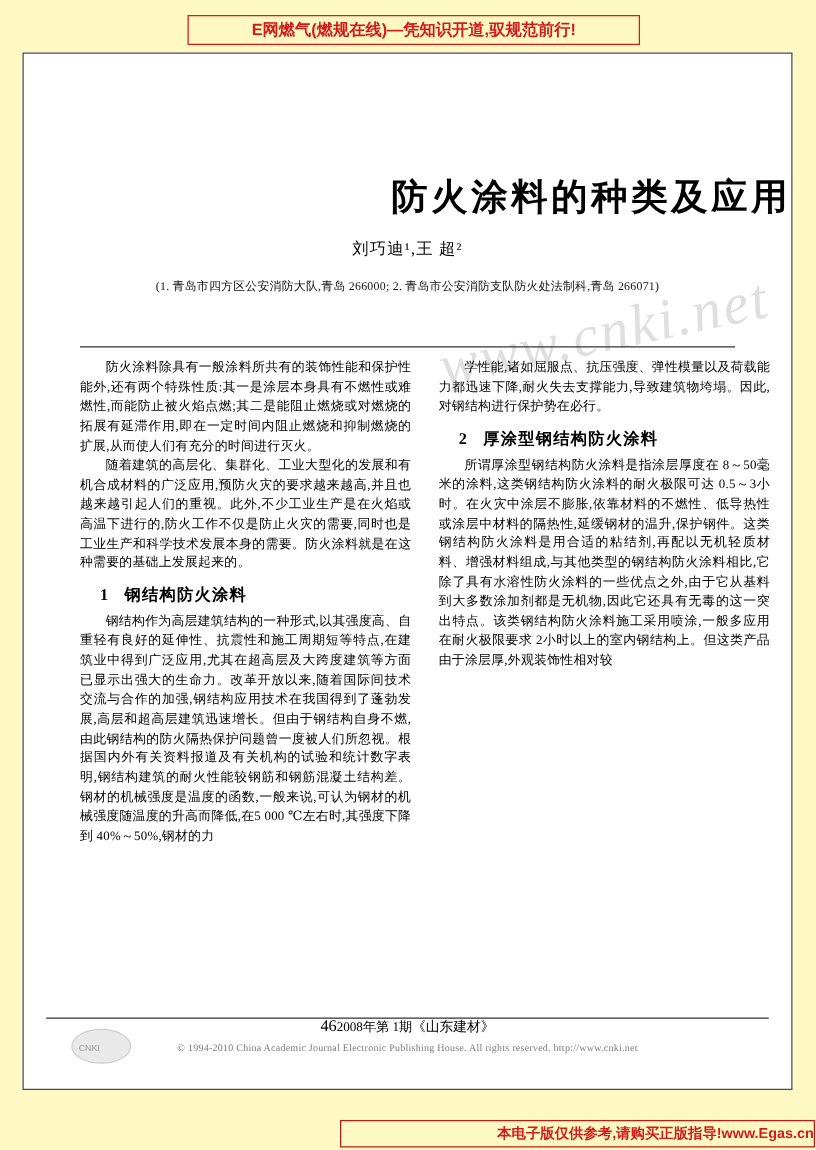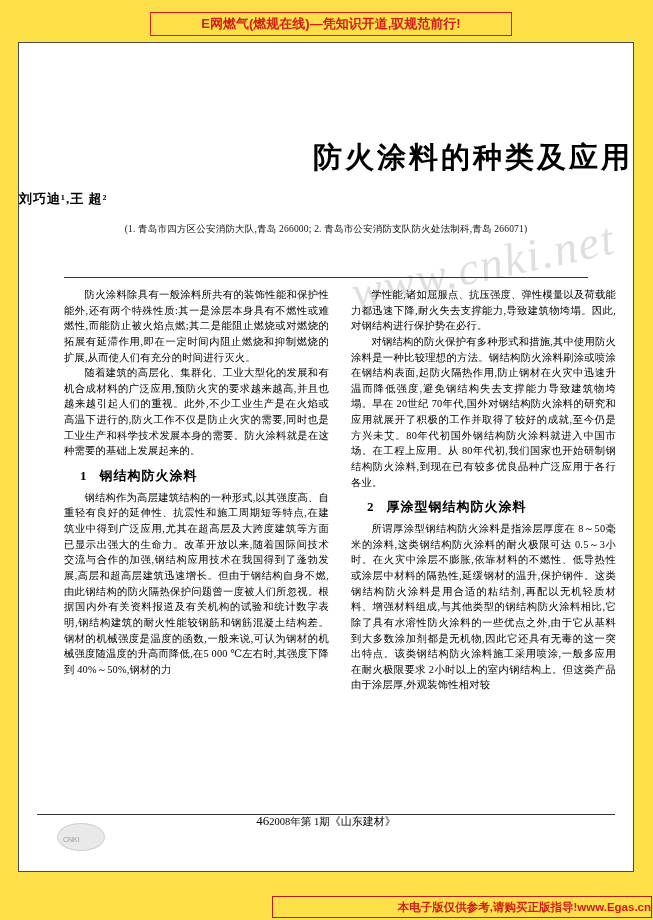--- a/index.html
+++ b/index.html
@@ -13,21 +13,21 @@
     font-family: "Liberation Serif", "DejaVu Serif", serif;
     color: #000;
     position: relative;
     overflow: hidden;
   }
   .page {
     position: absolute;
     left: 0; top: 0;
     width: 653px;
     height: 920px;
-    background: #fde047;
+    background: #fef9c3;
   }
 
   
   .top-banner {
     position: absolute;
     left: 150px;
     top: 12px;
     width: 360px;
     height: 22px;
     border: 1px solid #d21b1b;
@@ -61,23 +61,23 @@
     font-size: 29px;
     font-weight: bold;
     letter-spacing: 3px;
     font-family: "Liberation Serif", "DejaVu Serif", serif;
   }
 
   .authors {
     position: absolute;
     left: 0; right: 0;
     top: 147px;
+    text-align: center;
     font-size: 13px;
     letter-spacing: 1px;
-    font-weight: bold;
   }
 
   .affil {
     position: absolute;
     left: 0; right: 0;
     top: 180px;
     text-align: center;
     font-size: 9.5px;
     color: #111;
     letter-spacing: 0.2px;
@@ -243,34 +243,34 @@
 
     <div class="columns">
       <div class="col" id="col-left">
           <p>防火涂料除具有一般涂料所共有的装饰性能和保护性能外,还有两个特殊性质:其一是涂层本身具有不燃性或难燃性,而能防止被火焰点燃;其二是能阻止燃烧或对燃烧的拓展有延滞作用,即在一定时间内阻止燃烧和抑制燃烧的扩展,从而使人们有充分的时间进行灭火。</p>
           <p>随着建筑的高层化、集群化、工业大型化的发展和有机合成材料的广泛应用,预防火灾的要求越来越高,并且也越来越引起人们的重视。此外,不少工业生产是在火焰或高温下进行的,防火工作不仅是防止火灾的需要,同时也是工业生产和科学技术发展本身的需要。防火涂料就是在这种需要的基础上发展起来的。</p>
           <div class="sec-head"><span class="num">1</span><span>钢结构防火涂料</span></div>
           <p>钢结构作为高层建筑结构的一种形式,以其强度高、自重轻有良好的延伸性、抗震性和施工周期短等特点,在建筑业中得到广泛应用,尤其在超高层及大跨度建筑等方面已显示出强大的生命力。改革开放以来,随着国际间技术交流与合作的加强,钢结构应用技术在我国得到了蓬勃发展,高层和超高层建筑迅速增长。但由于钢结构自身不燃,由此钢结构的防火隔热保护问题曾一度被人们所忽视。根据国内外有关资料报道及有关机构的试验和统计数字表明,钢结构建筑的耐火性能较钢筋和钢筋混凝土结构差。钢材的机械强度是温度的函数,一般来说,可认为钢材的机械强度随温度的升高而降低,在5 000 ℃左右时,其强度下降到 40%～50%,钢材的力</p>
         </div>
       <div class="col" id="col-right">
           <p>学性能,诸如屈服点、抗压强度、弹性模量以及荷载能力都迅速下降,耐火失去支撑能力,导致建筑物垮塌。因此,对钢结构进行保护势在必行。</p>
-          <p>对钢结构的防火保护有多种形式和措施,其中使用防火涂料是一种比较理想的方法。钢结构防火涂料刷涂或喷涂在钢结构表面,起防火隔热作用,防止钢材在火灾中迅速升温而降低强度,避免钢结构失去支撑能力导致建筑物垮塌。早在 20世纪 70年代,国外对钢结构防火涂料的研究和应用就展开了积极的工作并取得了较好的成就,至今仍是方兴未艾。80年代初国外钢结构防火涂料就进入中国市场。在工程上应用。从 80年代初,我们国家也开始研制钢结构防火涂料,到现在已有较多优良品种广泛应用于各行各业。</p>
           <div class="sec-head"><span class="num">2</span><span>厚涂型钢结构防火涂料</span></div>
           <p>所谓厚涂型钢结构防火涂料是指涂层厚度在 8～50毫米的涂料,这类钢结构防火涂料的耐火极限可达 0.5～3小时。在火灾中涂层不膨胀,依靠材料的不燃性、低导热性或涂层中材料的隔热性,延缓钢材的温升,保护钢件。这类钢结构防火涂料是用合适的粘结剂,再配以无机轻质材料、增强材料组成,与其他类型的钢结构防火涂料相比,它除了具有水溶性防火涂料的一些优点之外,由于它从基料到大多数涂加剂都是无机物,因此它还具有无毒的这一突出特点。该类钢结构防火涂料施工采用喷涂,一般多应用在耐火极限要求 2小时以上的室内钢结构上。但这类产品由于涂层厚,外观装饰性相对较</p>
         </div>
     </div>
 
     <div class="footer">
       <span class="pg">46</span>
       <span>2008年第 1期</span>
       <span class="journal">《山东建材》</span>
     </div>
 
     <div class="footer-rule"></div>
 
     <div class="cnki-logo"></div>
     <div class="cnki-logo-text">CNKI</div>
+    <div class="cnki">© 1994-2010 China Academic Journal Electronic Publishing House. All rights reserved.    http://www.cnki.net</div>
 
   </div>
 
   <div class="bottom-banner">本电子版仅供参考,请购买正版指导!www.Egas.cn</div>
 
 </div>
 
 </body></html>

